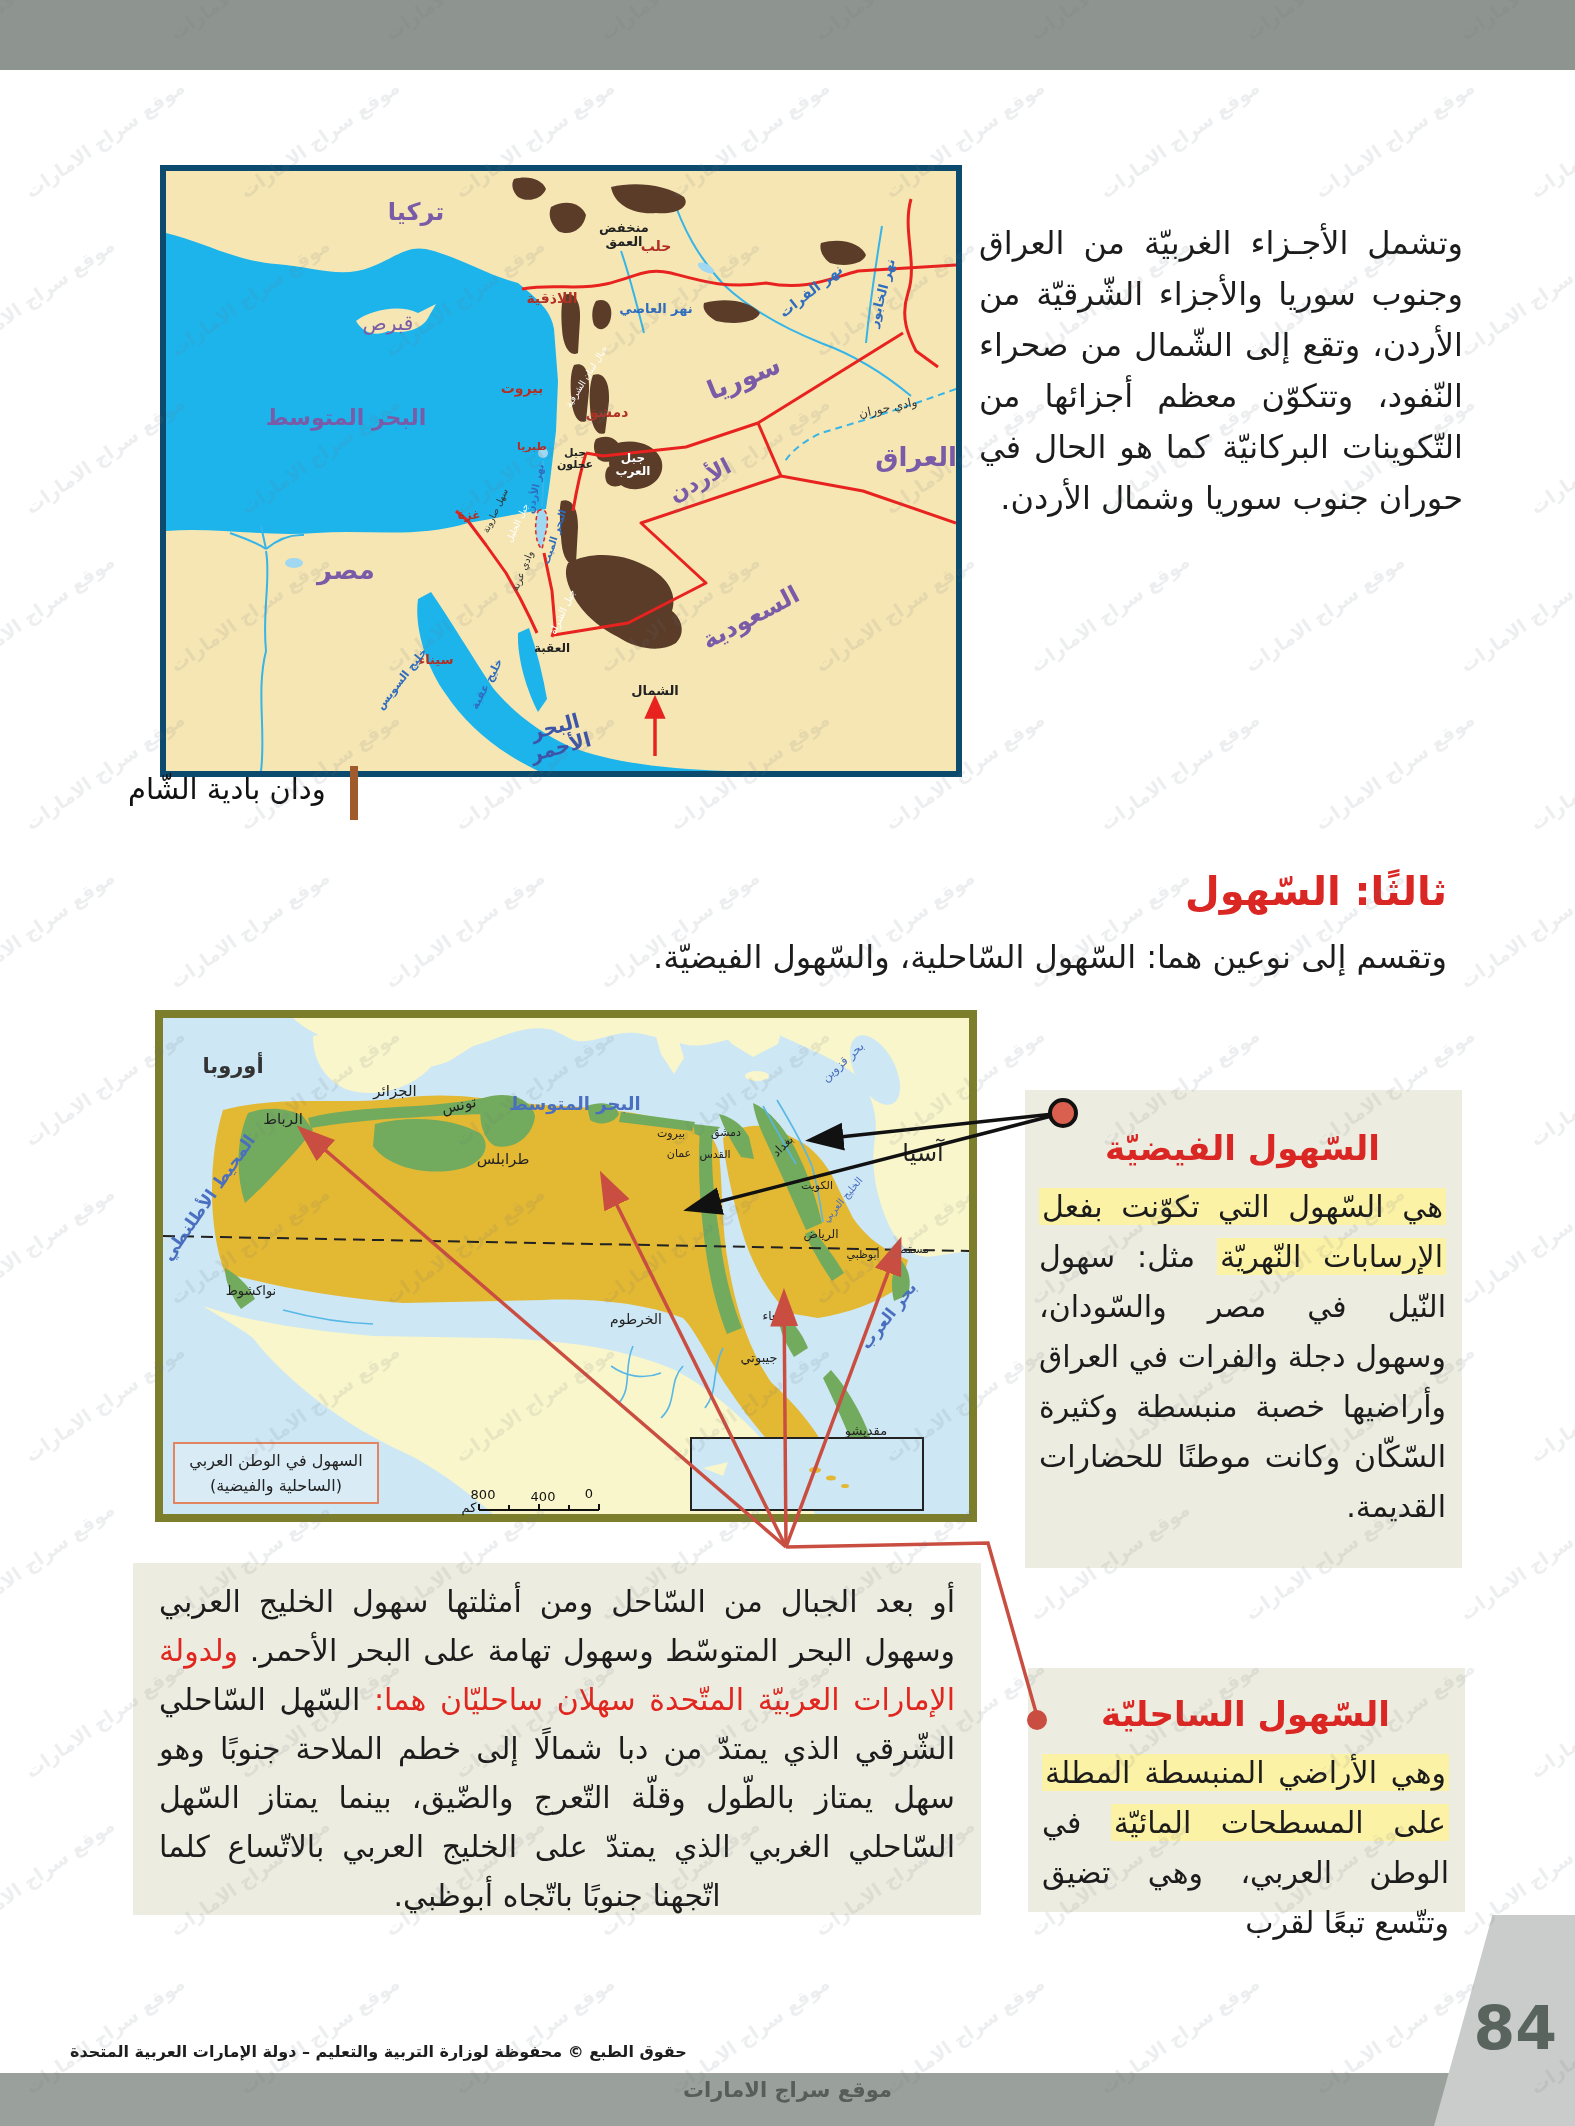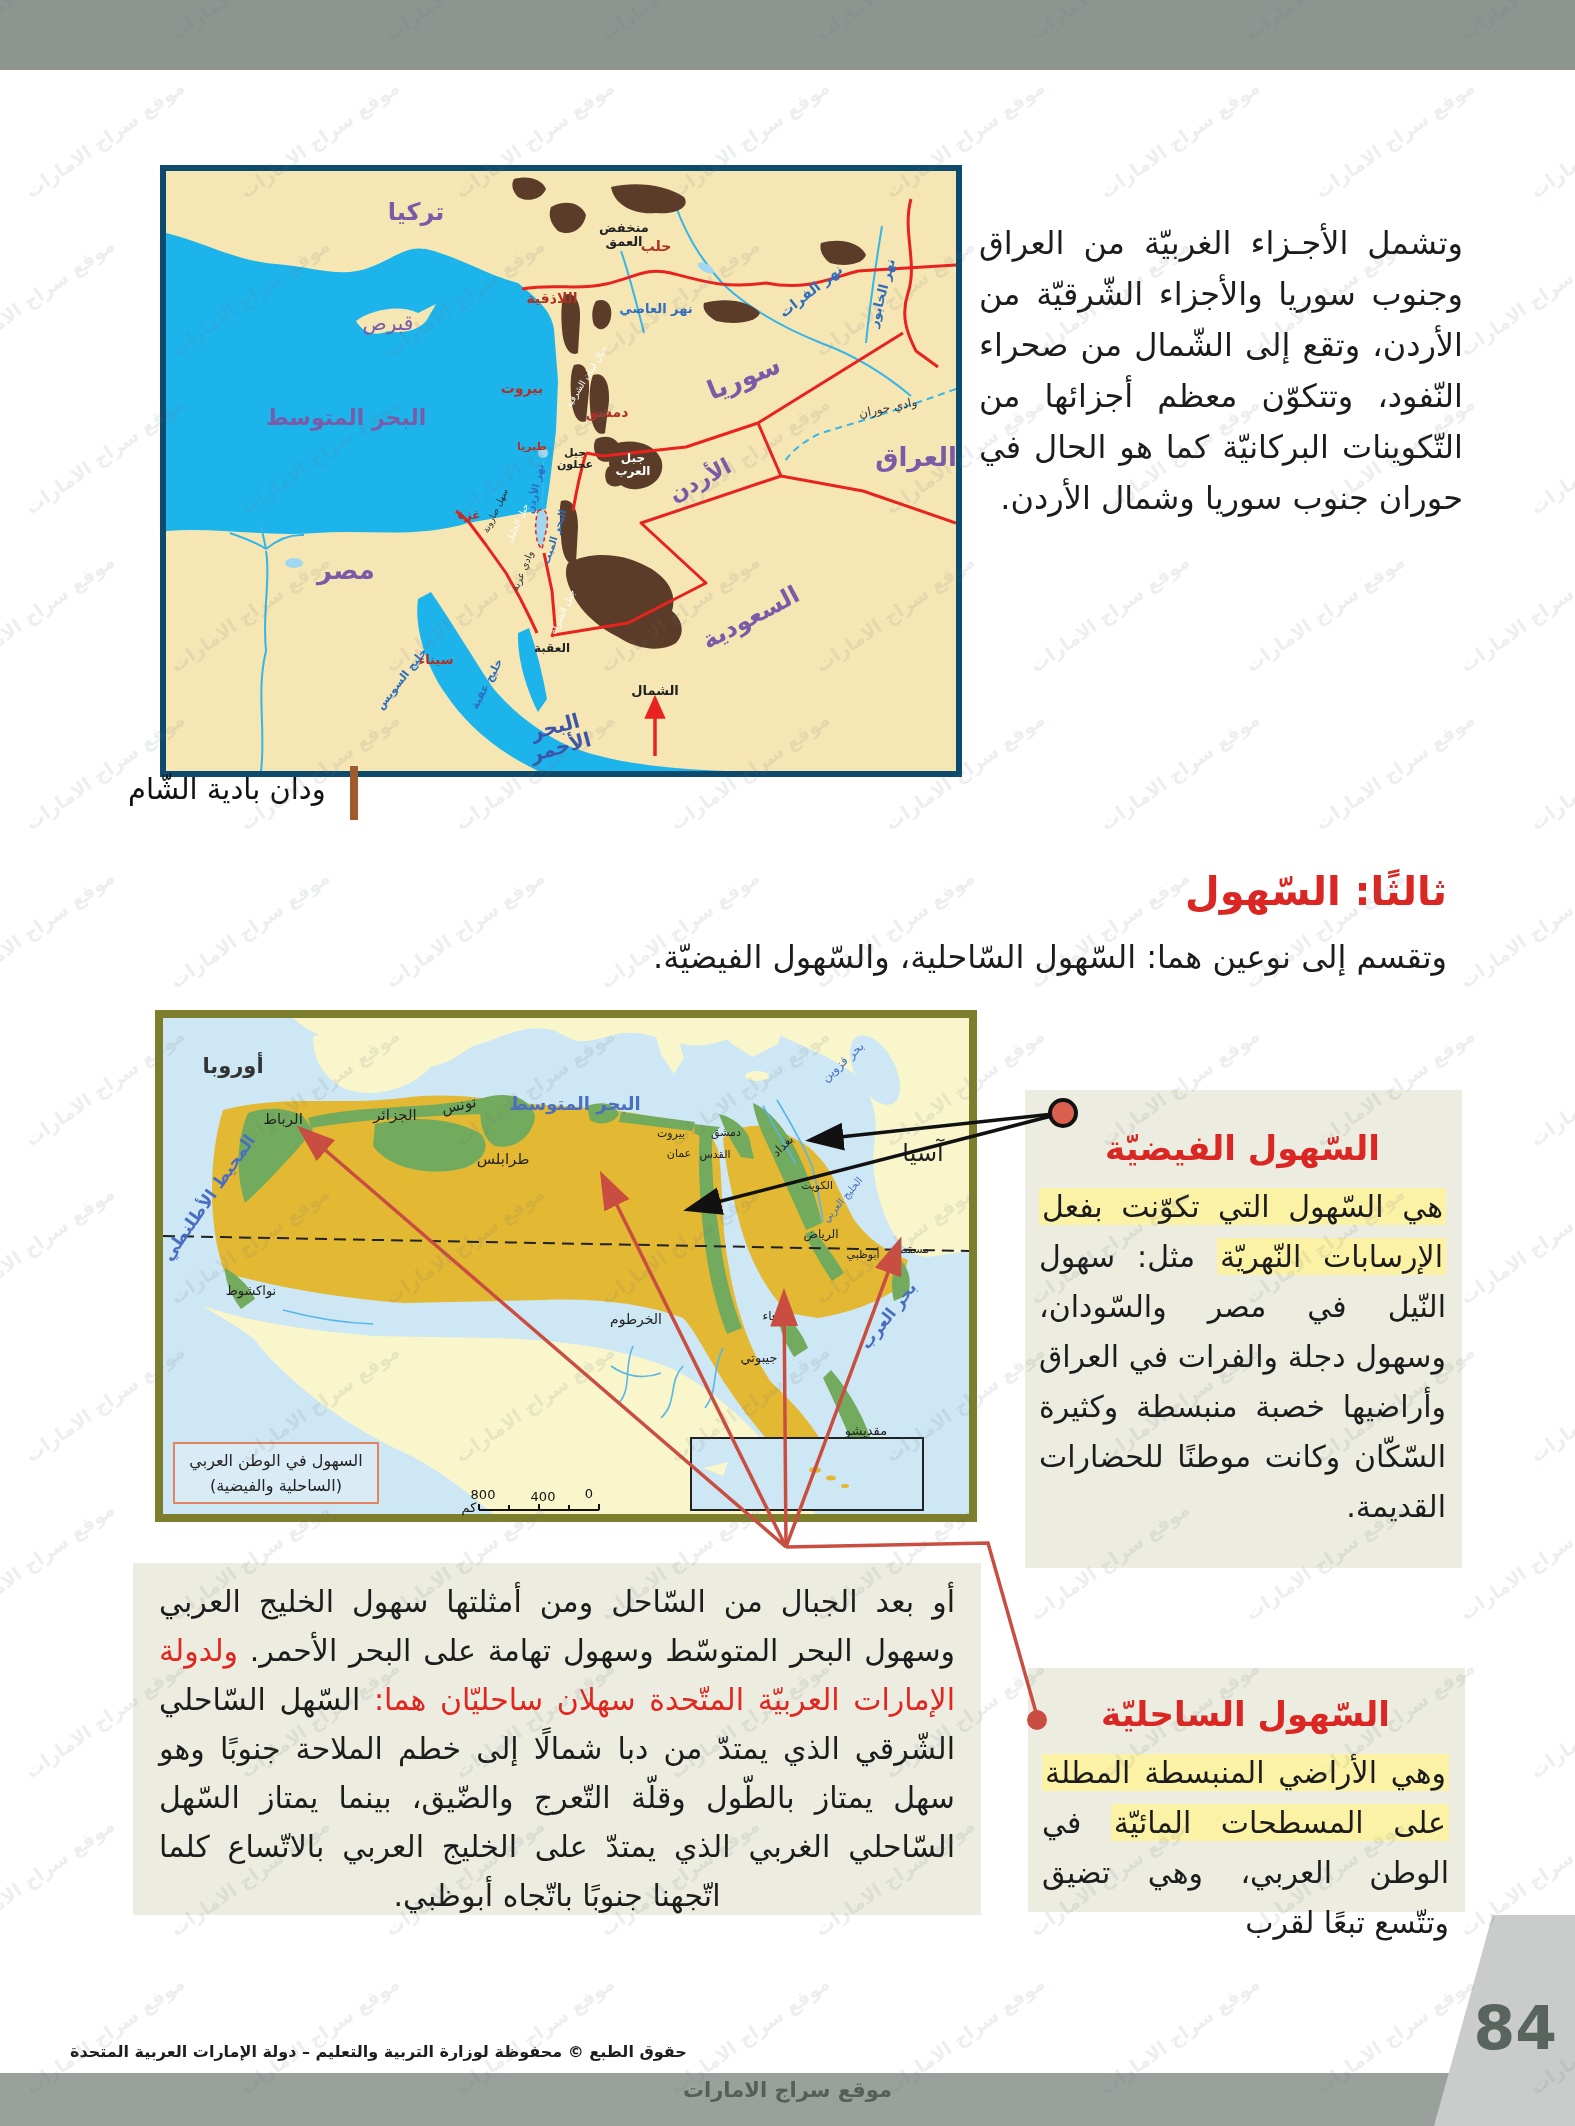--- a/index.html
+++ b/index.html
@@ -239,21 +239,21 @@
         <ellipse cx="668" cy="460" rx="5" ry="2.5" fill="#e3b833"></ellipse>
         <ellipse cx="682" cy="468" rx="4" ry="2" fill="#e3b833"></ellipse>
       </g>
     </svg>
     <div class="legend">
       <div>السهول في الوطن العربي</div>
       <div>(الساحلية والفيضية)</div>
     </div>
     <div id="map2-labels">
         <span class="map-label" style="left: 70px; top: 48px; font-size: 21px; color: rgb(51, 51, 51); font-weight: bold; transform: translate(-50%, -50%);">أوروبا</span>
-        <span class="map-label" style="left: 232px; top: 74px; font-size: 15px; color: rgb(34, 34, 34); transform: translate(-50%, -50%); margin-top: 24px;">الجزائر</span>
+        <span class="map-label" style="left: 232px; top: 74px; font-size: 15px; color: rgb(34, 34, 34); transform: translate(-50%, -50%);">الجزائر</span>
         <span class="map-label" style="left: 296px; top: 88px; font-size: 15px; color: rgb(34, 34, 34); transform: translate(-50%, -50%) rotate(-12deg);">تونس</span>
         <span class="map-label" style="left: 120px; top: 102px; font-size: 15px; color: rgb(34, 34, 34); transform: translate(-50%, -50%);">الرباط</span>
         <span class="map-label" style="left: 46px; top: 180px; font-size: 17px; color: rgb(74, 111, 192); font-weight: bold; transform: translate(-50%, -50%) rotate(-55deg);">المحيط الأطلنطي</span>
         <span class="map-label" style="left: 340px; top: 142px; font-size: 15px; color: rgb(34, 34, 34); transform: translate(-50%, -50%);">طرابلس</span>
         <span class="map-label" style="left: 412px; top: 86px; font-size: 18px; color: rgb(74, 111, 192); font-weight: bold; transform: translate(-50%, -50%);">البحر المتوسط</span>
         <span class="map-label" style="left: 680px; top: 44px; font-size: 12px; color: rgb(74, 111, 192); transform: translate(-50%, -50%) rotate(-42deg);">بحر قزوين</span>
         <span class="map-label" style="left: 508px; top: 116px; font-size: 11px; color: rgb(34, 34, 34); transform: translate(-50%, -50%);">بيروت</span>
         <span class="map-label" style="left: 563px; top: 115px; font-size: 11px; color: rgb(34, 34, 34); transform: translate(-50%, -50%);">دمشق</span>
         <span class="map-label" style="left: 516px; top: 136px; font-size: 11px; color: rgb(34, 34, 34); transform: translate(-50%, -50%);">عمان</span>
         <span class="map-label" style="left: 552px; top: 137px; font-size: 11px; color: rgb(34, 34, 34); transform: translate(-50%, -50%);">القدس</span>

